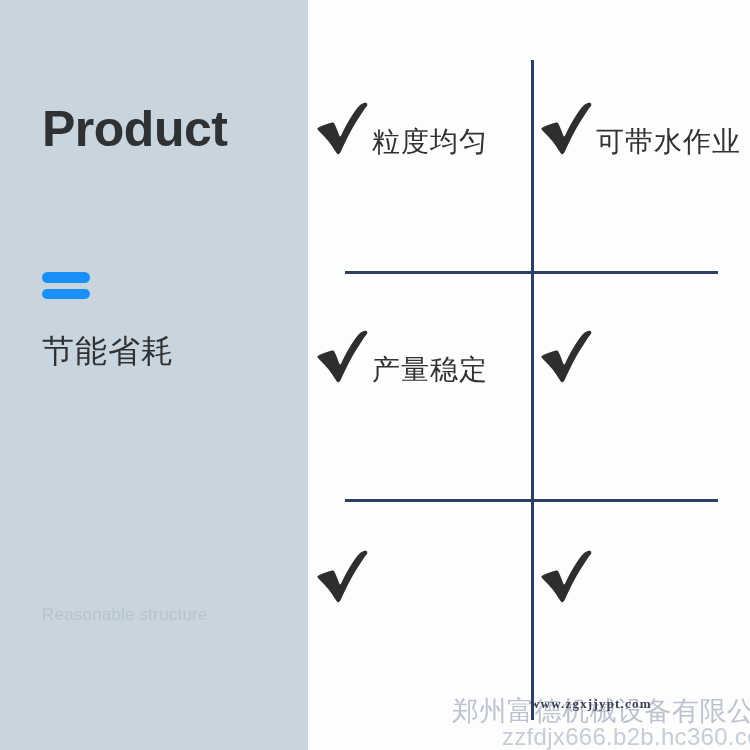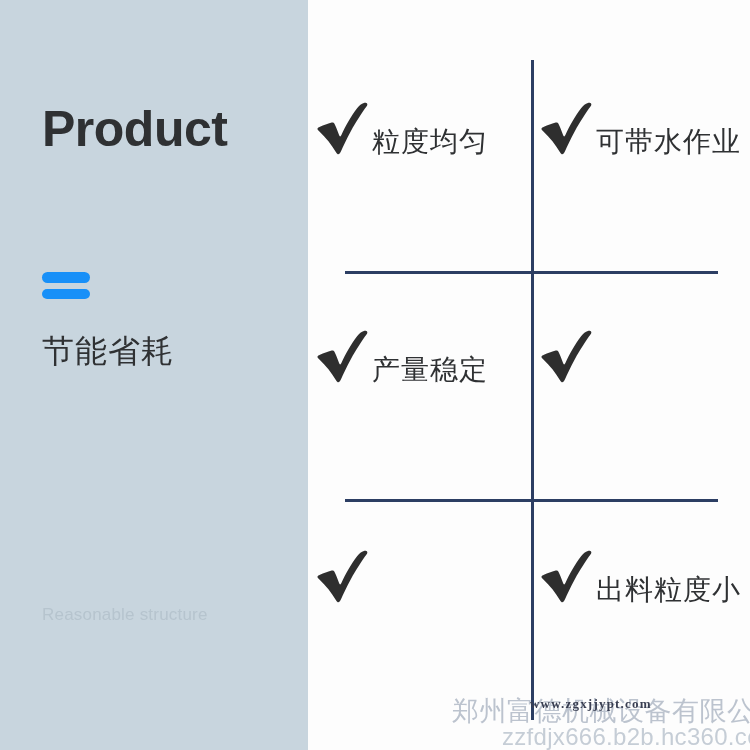--- a/index.html
+++ b/index.html
@@ -241,21 +241,20 @@
       <div class="cell row-2 col-0">
         <svg class="check-icon" viewBox="0 0 64 64">
           <path fill="#2e2e2e" d="M58.5 6.5 C54.0 12.5 47.5 22.5 42.0 32.5 C38.0 39.8 34.6 47.0 32.0 53.0 C30.4 56.6 28.6 56.9 27.0 54.2 C22.8 47.0 16.5 38.8 9.2 32.0 C6.9 29.9 7.4 28.7 10.3 27.6 C14.0 26.2 18.6 24.6 21.6 23.6 C23.6 22.9 24.7 23.3 25.6 25.2 C27.2 28.6 28.8 32.6 30.0 36.2 C30.6 38.0 31.6 38.0 32.4 36.2 C36.3 27.4 42.6 16.0 48.8 8.2 C51.0 5.4 53.0 3.6 55.6 3.0 C58.6 2.3 60.2 4.2 58.5 6.5 Z"></path>
         </svg>
       </div>
 
       <div class="cell row-2 col-1">
         <svg class="check-icon" viewBox="0 0 64 64">
           <path fill="#2e2e2e" d="M58.5 6.5 C54.0 12.5 47.5 22.5 42.0 32.5 C38.0 39.8 34.6 47.0 32.0 53.0 C30.4 56.6 28.6 56.9 27.0 54.2 C22.8 47.0 16.5 38.8 9.2 32.0 C6.9 29.9 7.4 28.7 10.3 27.6 C14.0 26.2 18.6 24.6 21.6 23.6 C23.6 22.9 24.7 23.3 25.6 25.2 C27.2 28.6 28.8 32.6 30.0 36.2 C30.6 38.0 31.6 38.0 32.4 36.2 C36.3 27.4 42.6 16.0 48.8 8.2 C51.0 5.4 53.0 3.6 55.6 3.0 C58.6 2.3 60.2 4.2 58.5 6.5 Z"></path>
         </svg>
-        <div class="cell-label">出料粒度小</div>
       </div>
 
     </div>
   </div>
 
   <div class="wm-company">郑州富德机械设备有限公司</div>
   <div class="wm-url-large">zzfdjx666.b2b.hc360.com</div>
   <div class="wm-url-small">www.zgxjjypt.com</div>
 
 </div>

